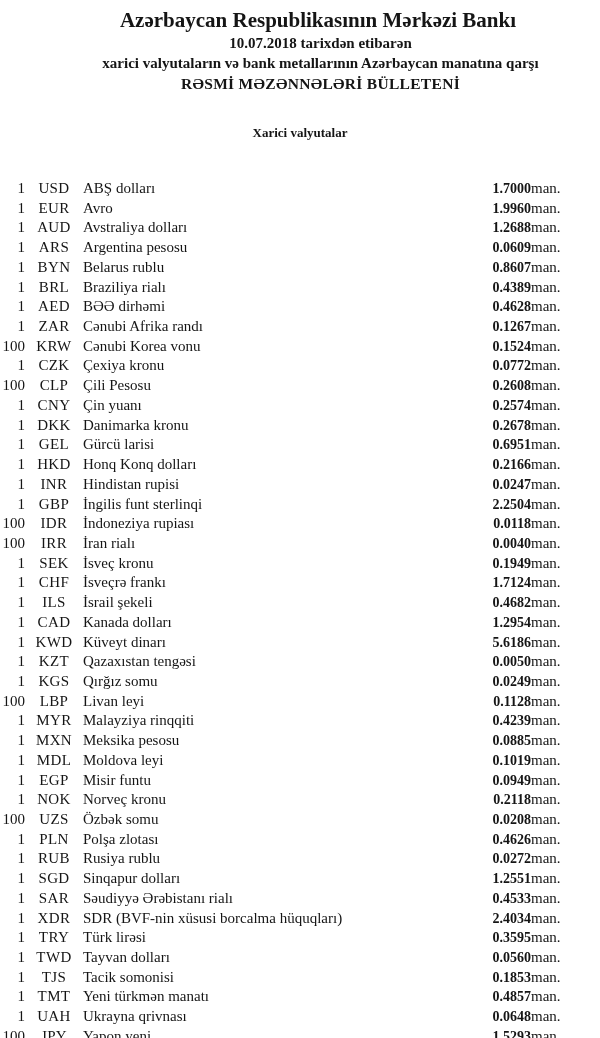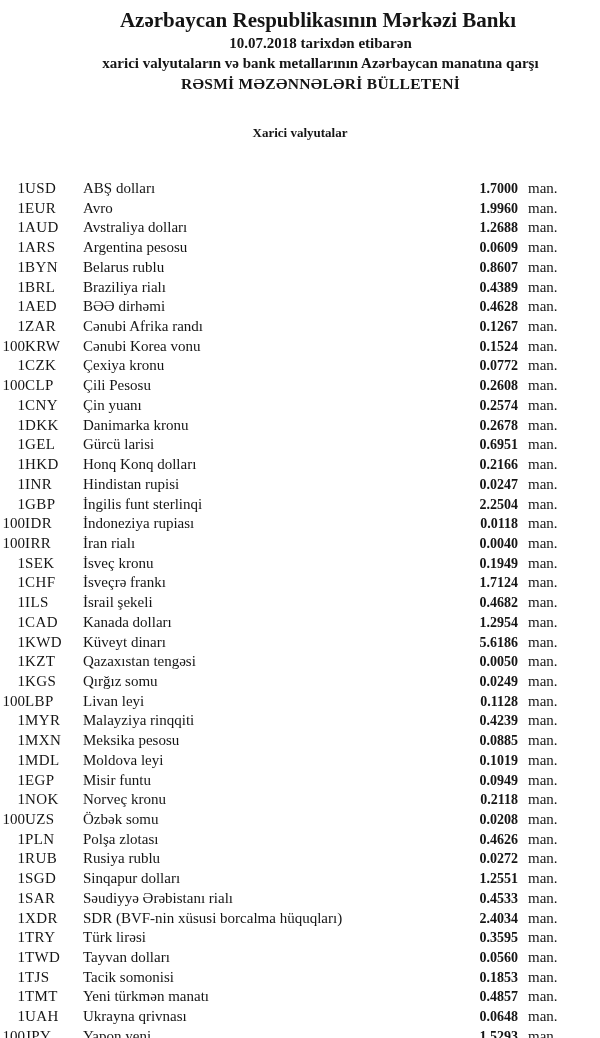--- a/index.html
+++ b/index.html
@@ -43,27 +43,27 @@
   .rates-table { margin-top: 5px; }
   .row {
     display: flex;
     align-items: baseline;
     height: 19.72px;
     font-size: 15px;
     line-height: 19.72px;
     white-space: nowrap;
   }
   .col-qty  { flex: none; width: 25px;  text-align: right; }
-  .col-code { flex: none; width: 58px;  text-align: left; letter-spacing: 0.4px; }
+  .col-code { flex: none; width: 58px;  text-align: center; letter-spacing: 0.4px; }
   .col-name { flex: 1; padding-left: 0px; overflow: hidden; margin-top: 32px; }
   .col-rate {
     flex: none; width: 79px; text-align: right;
     font-weight: bold; font-size: 14px;
   }
-  .col-unit { flex: none; width: 82px; padding-left: 10px; box-sizing: border-box; }
+  .col-unit { flex: none; width: 69px; box-sizing: border-box; }
 </style>
 </head>
 <body>
 
 <div class="page">
   <div class="title">Azərbaycan Respublikasının Mərkəzi Bankı</div>
   <div class="sub">10.07.2018 tarixdən etibarən</div>
   <div class="sub">xarici valyutaların və bank metallarının Azərbaycan manatına qarşı</div>
   <div class="sub bulletin-line">RƏSMİ MƏZƏNNƏLƏRİ BÜLLETENİ</div>
 

